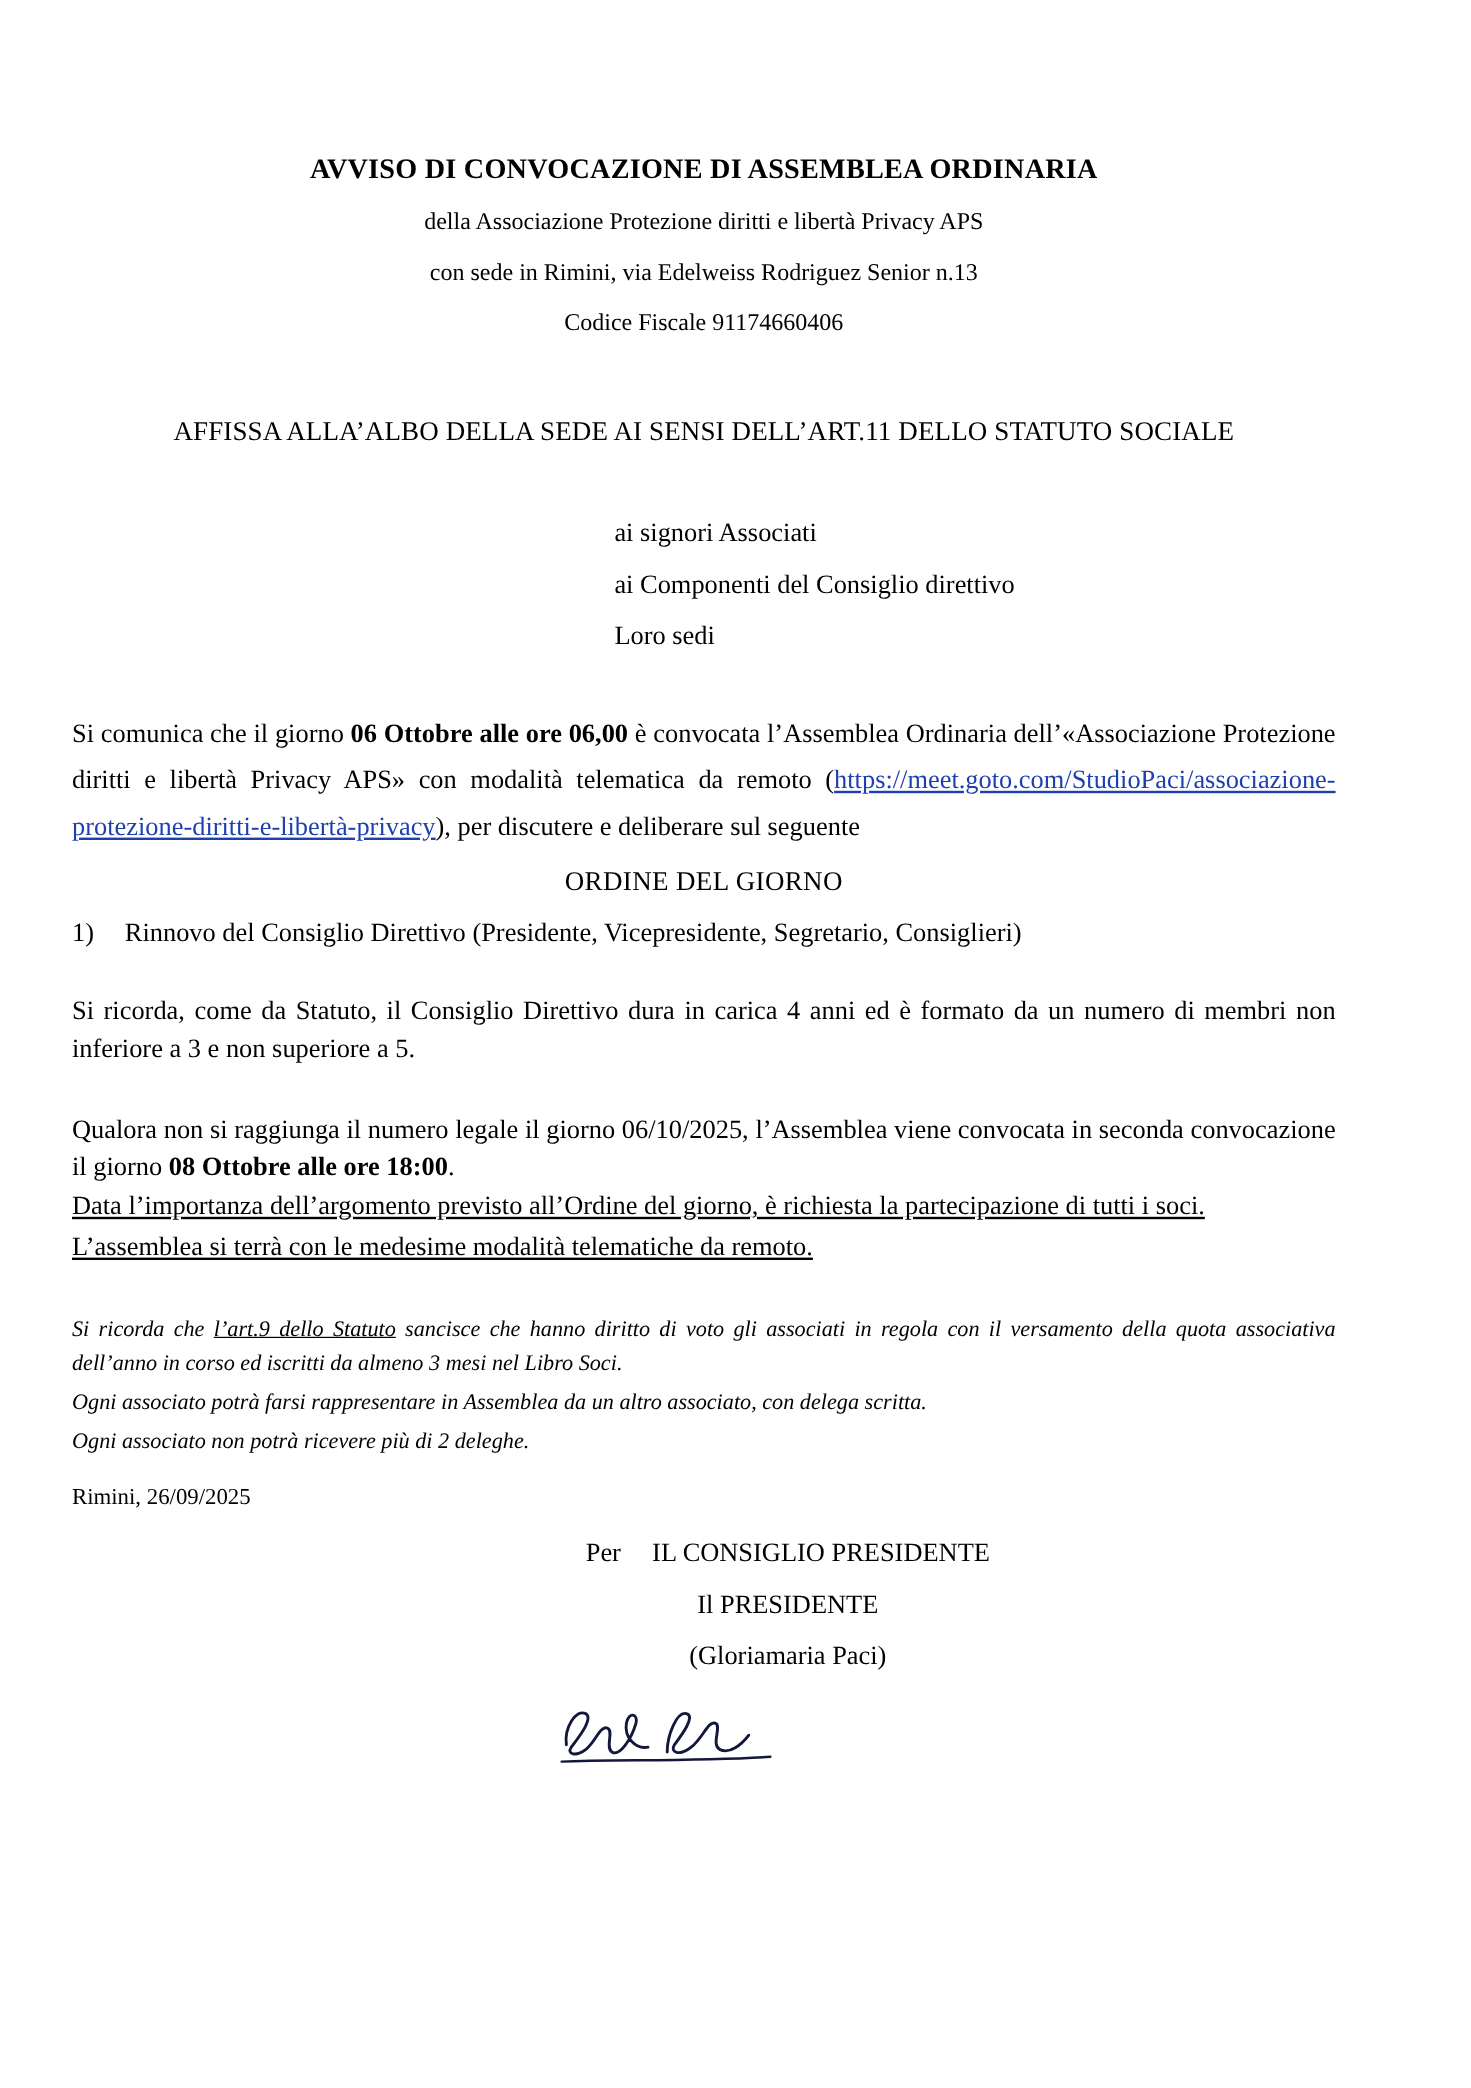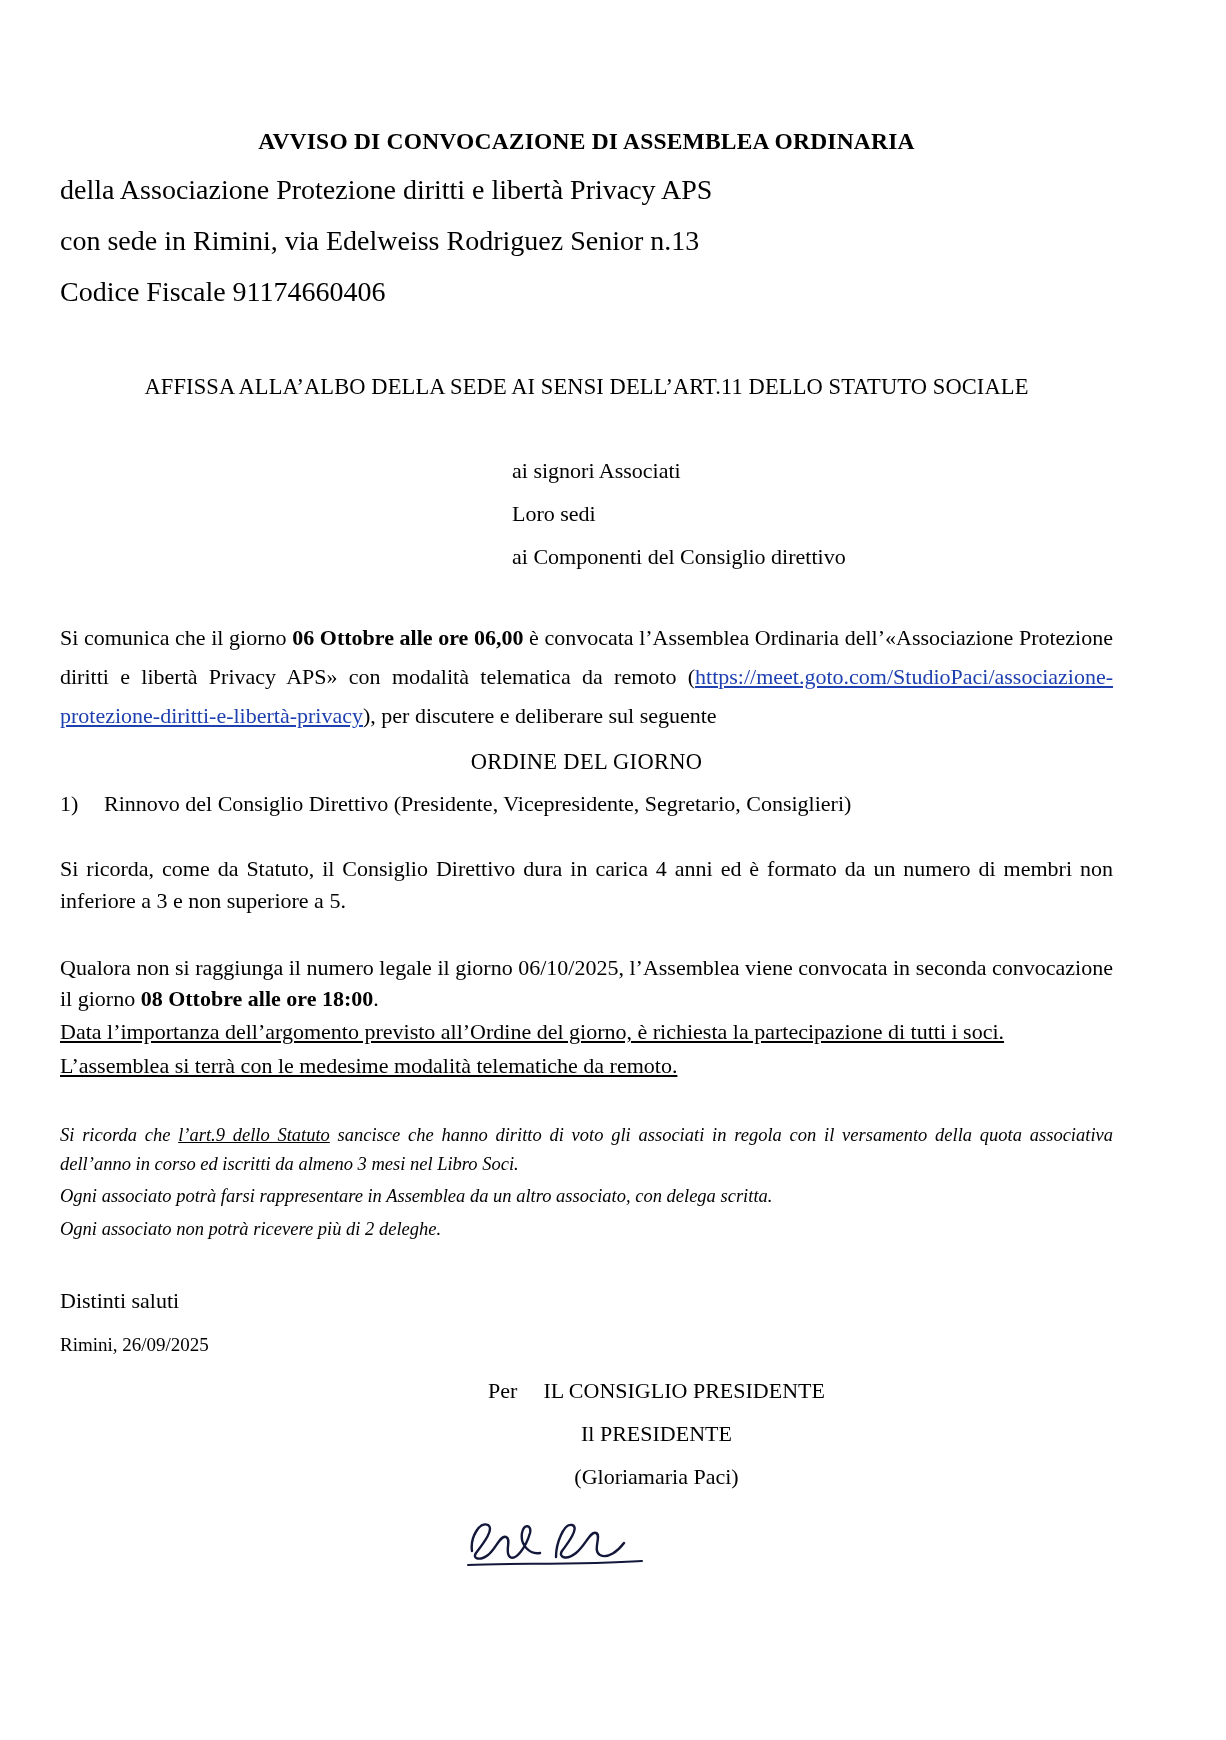--- a/index.html
+++ b/index.html
@@ -25,21 +25,22 @@
     padding: 110px 113px 60px 60px;
   }
   .doc-title {
     text-align: center;
     font-weight: bold;
     font-size: 23.5px;
     letter-spacing: 0.2px;
     margin: 18px 0 0 0;
   }
   .center-line {
-    font-size: 28px;
+    text-align: center;
+    font-size: 20px;
     margin-top: 19px;
   }
   .affissa {
     text-align: center;
     font-size: 22.5px;
     margin-top: 66px;
     letter-spacing: 0.1px;
   }
   .addressee-block {
     margin-top: 58px;
@@ -144,22 +145,22 @@
   <div class="doc-title">AVVISO DI CONVOCAZIONE DI ASSEMBLEA ORDINARIA</div>
 
   <div class="center-line">della Associazione Protezione diritti e libertà Privacy APS</div>
   <div class="center-line">con sede in Rimini, via Edelweiss Rodriguez Senior n.13</div>
   <div class="center-line">Codice Fiscale 91174660406</div>
 
   <div class="affissa">AFFISSA ALLA’ALBO DELLA SEDE AI SENSI DELL’ART.11 DELLO STATUTO SOCIALE</div>
 
   <div class="addressee-block">
     <div>ai signori Associati</div>
+    <div>ai Componenti del Consiglio direttivo</div>
     <div>Loro sedi</div>
-    <div>ai Componenti del Consiglio direttivo</div>
   </div>
 
   <div class="body-para">
     <span>Si comunica che il giorno </span><b>06 Ottobre alle ore 06,00</b><span> è convocata l’Assemblea Ordinaria dell’«Associazione Protezione diritti e libertà Privacy APS» con modalità telematica da remoto (</span><a class="doclink" href="#">https://meet.goto.com/StudioPaci/associazione-protezione-diritti-e-libertà-privacy</a><span>), per discutere e deliberare sul seguente</span>
   </div>
 
   <div class="odg-title">ORDINE DEL GIORNO</div>
 
   <div class="odg-list">
     <div class="odg-item">
@@ -177,21 +178,20 @@
   <div class="para-nomargin">Data l’importanza dell’argomento previsto all’Ordine del giorno, è richiesta la partecipazione di tutti i soci.</div>
 
   <div class="para-nomargin">L’assemblea si terrà con le medesime modalità telematiche da remoto.</div>
 
   <div class="italic-block">
     <p class="justify-final"><span>Si ricorda che </span><span class="u">l’art.9 dello Statuto</span><span> sancisce che hanno diritto di voto gli associati in regola con il versamento della quota associativa dell’anno in corso ed iscritti da almeno 3 mesi nel Libro Soci.</span></p>
     <p>Ogni associato potrà farsi rappresentare in Assemblea da un altro associato, con delega scritta.</p>
     <p>Ogni associato non potrà ricevere più di 2 deleghe.</p>
   </div>
 
-  <div class="greet">Distinti saluti</div>
   <div class="place-date">Rimini, 26/09/2025</div>
 
   <div class="sign-block">
     <div class="row">
       <span class="per">Per</span><span>IL CONSIGLIO PRESIDENTE</span>
     </div>
     <div class="row">Il PRESIDENTE</div>
     <div class="row">(Gloriamaria Paci)</div>
   </div>
 

